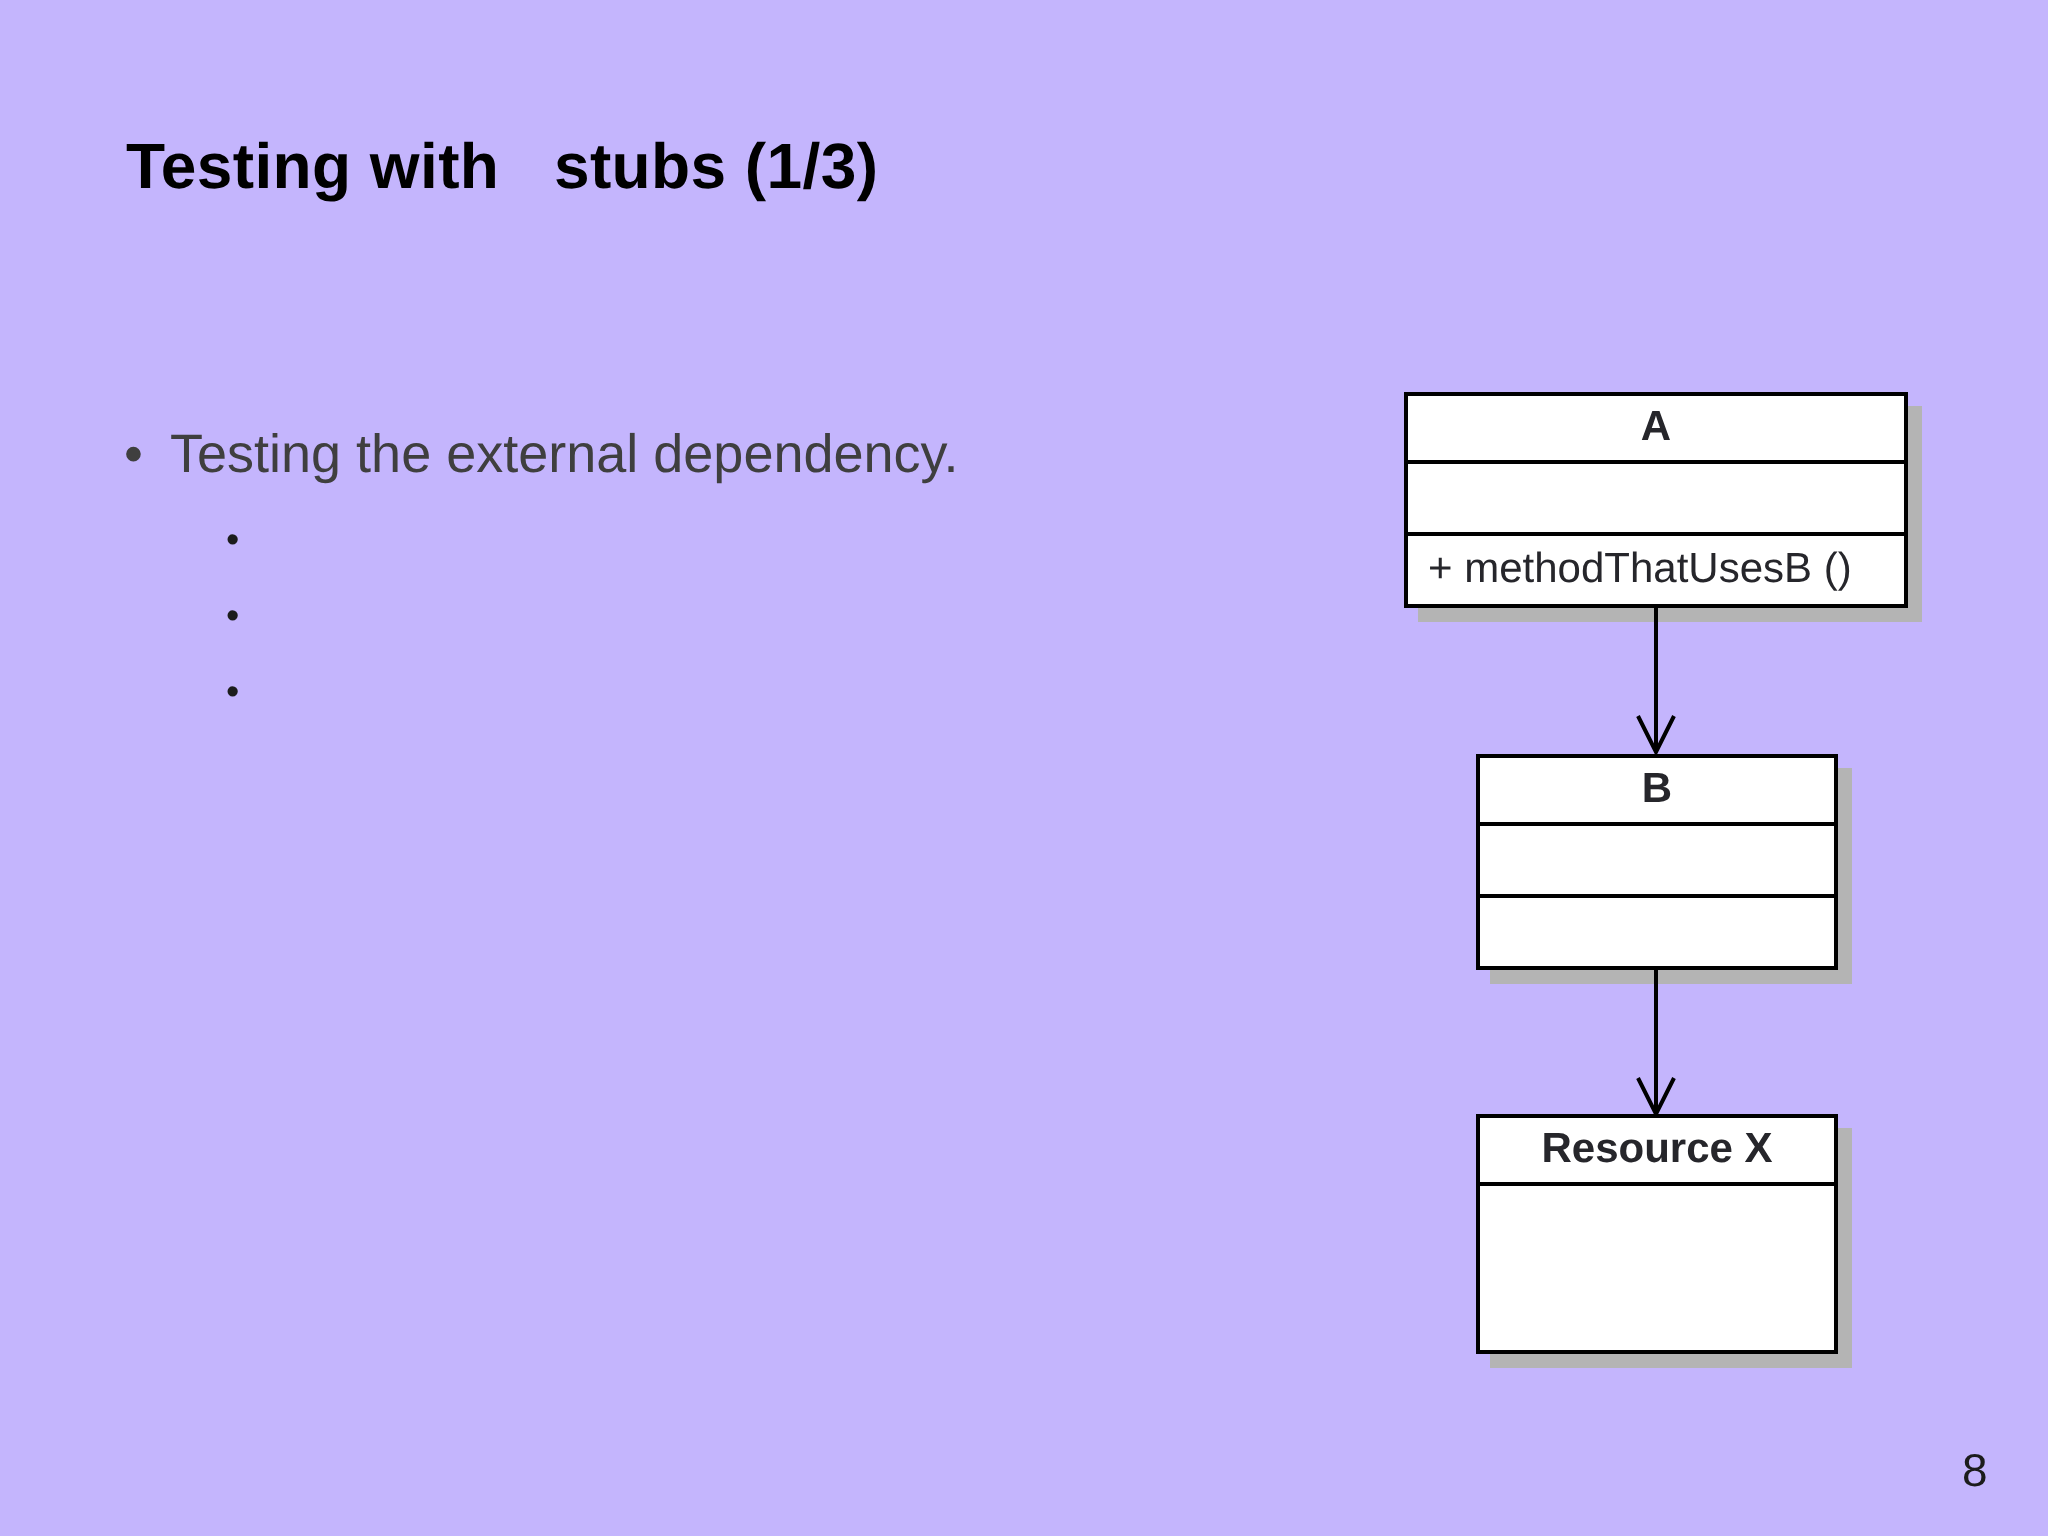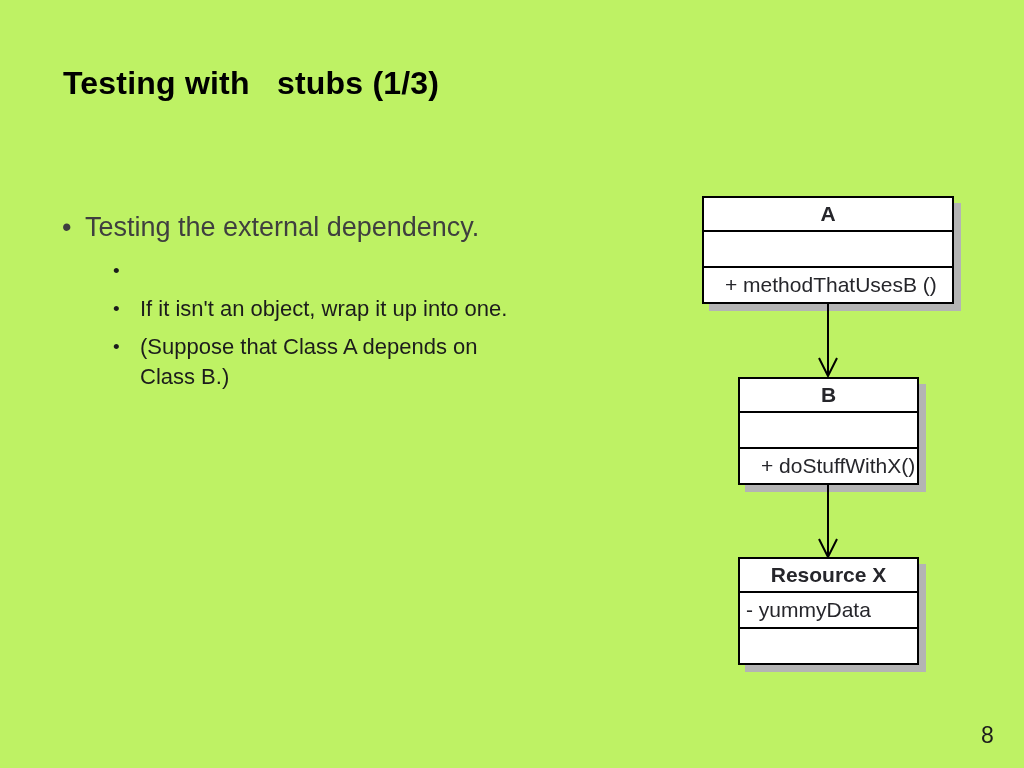--- a/index.html
+++ b/index.html
@@ -4,21 +4,21 @@
 <style>
   html, body { margin: 0; padding: 0; }
   body {
     width: 1024px; height: 768px;
     background: #ffffff;
     font-family: "Liberation Sans", sans-serif;
     position: relative;
     overflow: hidden;
   }
 
-  .slide { position: absolute; inset: 0; background: #bef264; }
+  .slide { position: absolute; inset: 0; background: #c4b5fd; }
 
   .title {
     position: absolute;
     left: 63px; top: 44px;
     font-size: 32px;
     font-weight: bold;
     color: #000000;
     white-space: pre;
     letter-spacing: 0.2px;
   }
@@ -55,39 +55,39 @@
     box-sizing: border-box;
     border: 2px solid #000000;
     background: #ffffff;
     box-shadow: 7px 7px 0 #b4b4b4;
     display: grid;
     grid-template-rows: 34px 1fr 34px;
     color: #26262b;
   }
   .box-a { left: 702px; top: 196px; width: 252px; height: 108px; }
   .box-b { left: 738px; top: 377px; width: 181px; height: 108px; }
-  .box-x { left: 738px; top: 557px; width: 181px; height: 108px; }
+  .box-x { left: 738px; top: 557px; width: 181px; height: 120px; }
 
   .cb-name {
     border-bottom: 2px solid #000000;
     font-weight: bold;
     font-size: 21px;
     display: flex; align-items: center; justify-content: center;
   }
   .cb-attrs {
     border-bottom: 2px solid #000000;
     font-size: 21px;
     display: flex; align-items: center;
     padding-left: 6px;
     overflow: hidden;
   }
   .cb-methods {
     font-size: 21px;
     display: flex; align-items: center;
-    padding-left: 21px;
+    padding-left: 10px;
     overflow: hidden;
   }
 
   .connector { position: absolute; width: 22px; height: 74px; }
   .conn-1 { left: 817px; top: 304px; }
   .conn-2 { left: 817px; top: 485px; }
   .connector line, .connector path { stroke: #000000; stroke-width: 2; fill: none; }
 
   .page-number {
     position: absolute;
@@ -107,55 +107,50 @@
     <span class="marker">•</span>
     <span class="main-text">Testing the external dependency.</span>
   </div>
 
   <div class="sub-list">
     <div class="sub-item">
       <span class="marker">•</span>
     </div>
     <div class="sub-item">
       <span class="marker">•</span>
-      <span class="sub-text">If it isn't an object, wrap it up into one.</span>
     </div>
     <div class="sub-item">
       <span class="marker">•</span>
-      <span class="sub-text">(Suppose that Class A depends on
-Class B.)</span>
     </div>
   </div>
 
   <div>
 
     <div class="classbox box-a">
       <div class="cb-name">A</div>
       <div class="cb-attrs"></div>
       <div class="cb-methods">+ methodThatUsesB ()</div>
     </div>
 
     <svg class="connector conn-1" viewBox="0 0 22 74">
       <line x1="11" y1="0" x2="11" y2="72"></line>
       <path d="M2 54 L11 72 L20 54"></path>
     </svg>
 
     <div class="classbox box-b">
       <div class="cb-name">B</div>
       <div class="cb-attrs"></div>
-      <div class="cb-methods">+ doStuffWithX()</div>
     </div>
 
     <svg class="connector conn-2" viewBox="0 0 22 74">
       <line x1="11" y1="0" x2="11" y2="72"></line>
       <path d="M2 54 L11 72 L20 54"></path>
     </svg>
 
     <div class="classbox box-x">
       <div class="cb-name">Resource X</div>
-      <div class="cb-attrs">- yummyData</div>
     </div>
 
   </div>
 
   <div class="page-number">8</div>
 
 </div>
 
 </body></html>

